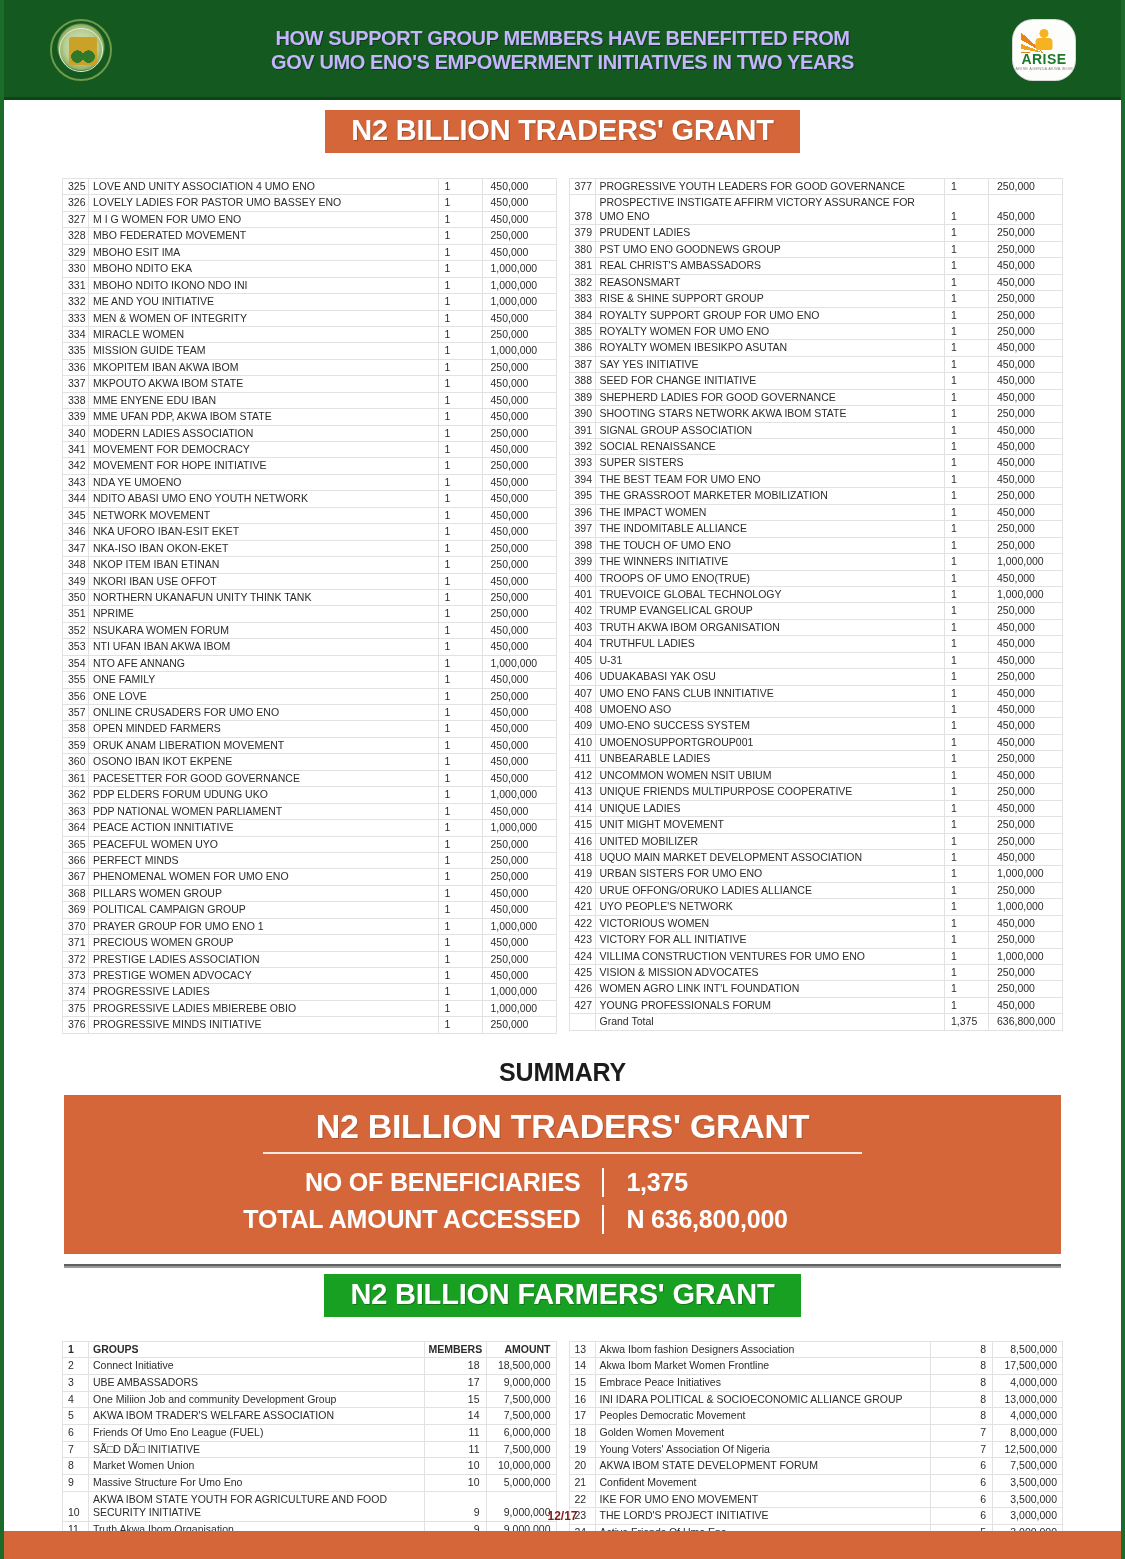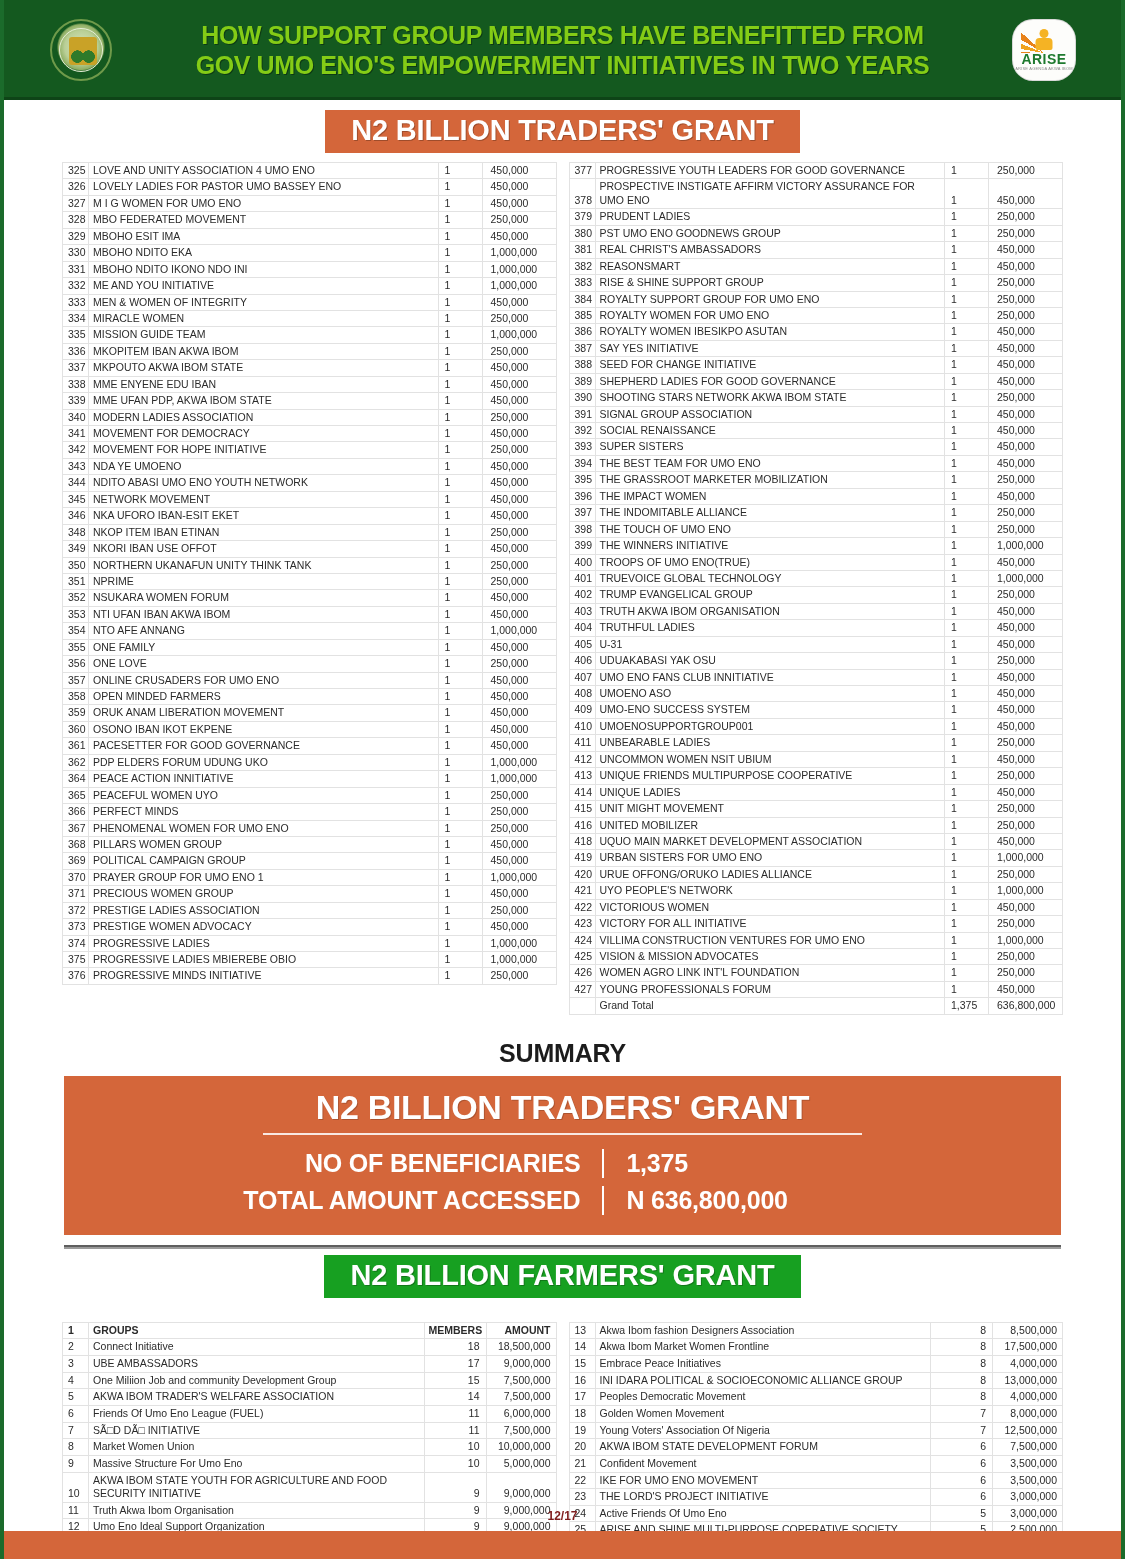--- a/index.html
+++ b/index.html
@@ -48,23 +48,23 @@
     background:
       radial-gradient(circle at 30% 70%, #2f7a2a 0 22%, transparent 23%),
       radial-gradient(circle at 70% 70%, #2f7a2a 0 22%, transparent 23%),
       linear-gradient(#c9a227 0 100%);
   }
   .header-titles {
     flex:1 1 auto; text-align:center;
     padding:0 14px;
   }
   .header-titles .line {
-    color:#84cc16;
+    color:#c4b5fd;
     font-weight:bold;
-    font-size:25px;
+    font-size:20px;
     line-height:1.22;
     letter-spacing:-0.4px;
     text-shadow:1px 1px 0 rgba(0,0,0,.35);
     white-space:nowrap;
   }
   .arise-logo{
     width:62px; height:60px;
     background:#fdfdfb;
     border-radius:20px;
     margin-right:28px;
@@ -113,21 +113,21 @@
     text-shadow:1px 1px 0 rgba(0,0,0,.25);
   }
   .banner.orange{ background:#d4663a; }
   .banner.green{ background:#17a021; }
 
   
   .tables-row{
     display:flex;
     gap:12px;
     padding:0 58px;
-    margin-top:9px;
+    margin-top:25px;
     align-items:flex-start;
   }
   .tcol{ flex:1 1 0; min-width:0; }
   table.grant{
     width:100%;
     border-collapse:collapse;
     font-size:10.5px;
     color:#2b2b2b;
     table-layout:fixed;
   }
@@ -372,20 +372,26 @@
               <td class="qty">1</td>
               <td class="amt">450,000</td>
             </tr>
             <tr>
               <td class="num">346</td>
               <td class="name">NKA UFORO IBAN-ESIT EKET</td>
               <td class="qty">1</td>
               <td class="amt">450,000</td>
             </tr>
             <tr>
+              <td class="num">347</td>
+              <td class="name">NKA-ISO IBAN OKON-EKET</td>
+              <td class="qty">1</td>
+              <td class="amt">250,000</td>
+            </tr>
+            <tr>
               <td class="num">348</td>
               <td class="name">NKOP ITEM IBAN ETINAN</td>
               <td class="qty">1</td>
               <td class="amt">250,000</td>
             </tr>
             <tr>
               <td class="num">349</td>
               <td class="name">NKORI IBAN USE OFFOT</td>
               <td class="qty">1</td>
               <td class="amt">450,000</td>
@@ -460,20 +466,26 @@
               <td class="num">361</td>
               <td class="name">PACESETTER FOR GOOD GOVERNANCE</td>
               <td class="qty">1</td>
               <td class="amt">450,000</td>
             </tr>
             <tr>
               <td class="num">362</td>
               <td class="name">PDP ELDERS FORUM UDUNG UKO</td>
               <td class="qty">1</td>
               <td class="amt">1,000,000</td>
+            </tr>
+            <tr>
+              <td class="num">363</td>
+              <td class="name">PDP NATIONAL WOMEN PARLIAMENT</td>
+              <td class="qty">1</td>
+              <td class="amt">450,000</td>
             </tr>
             <tr>
               <td class="num">364</td>
               <td class="name">PEACE ACTION INNITIATIVE</td>
               <td class="qty">1</td>
               <td class="amt">1,000,000</td>
             </tr>
             <tr>
               <td class="num">365</td>
               <td class="name">PEACEFUL WOMEN UYO</td>

